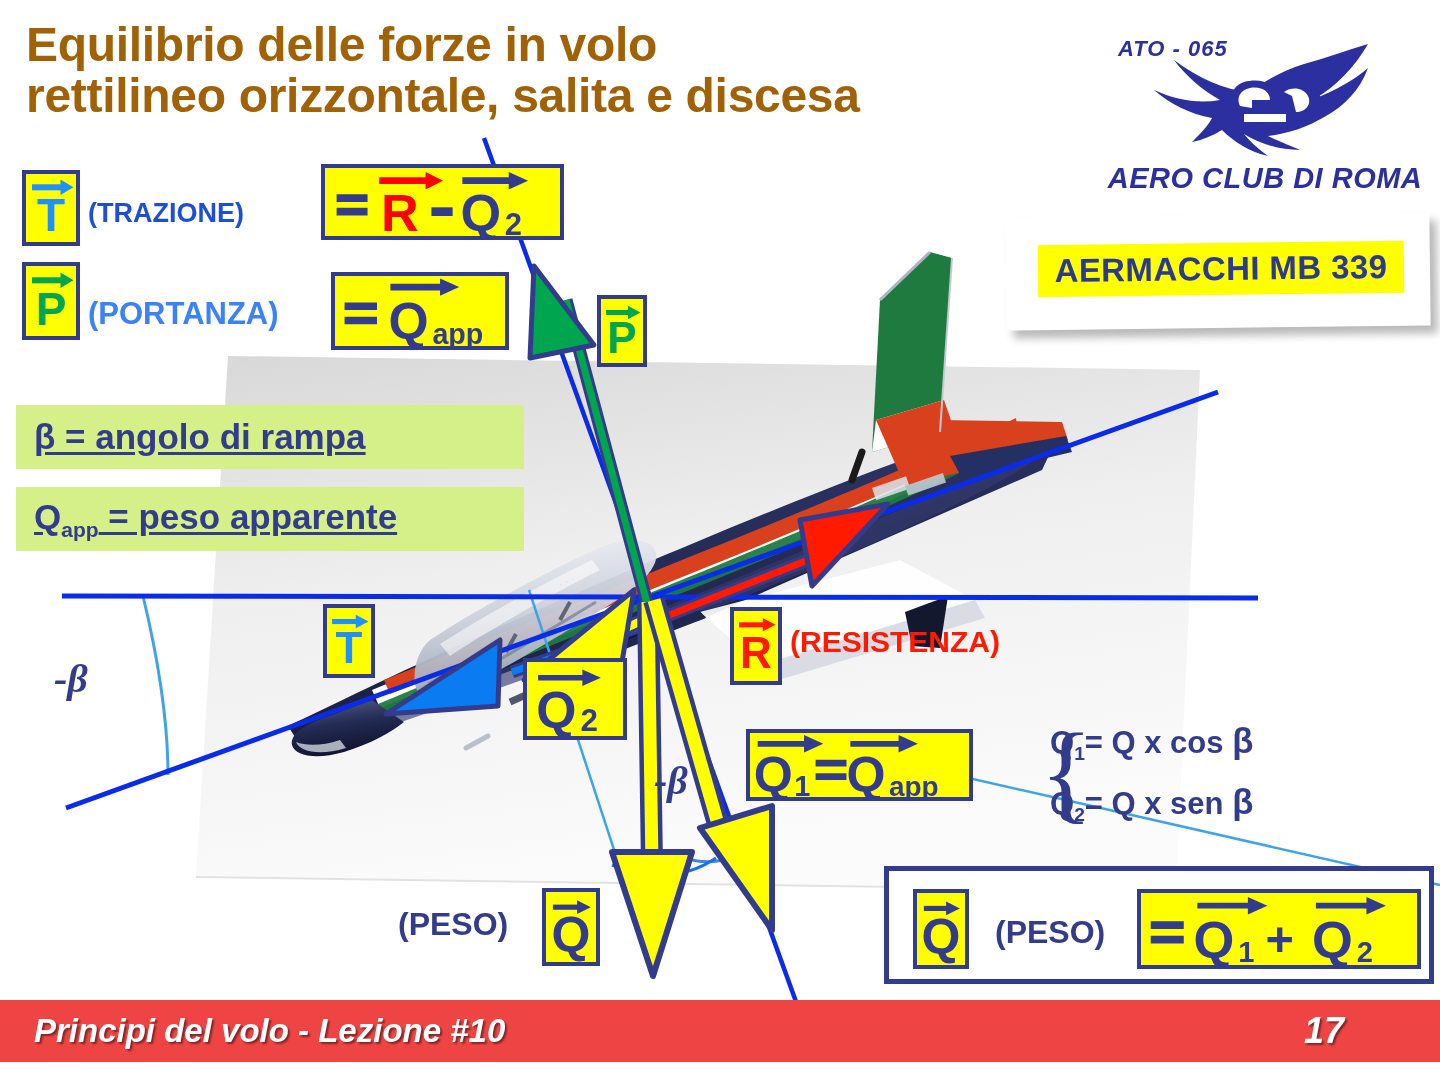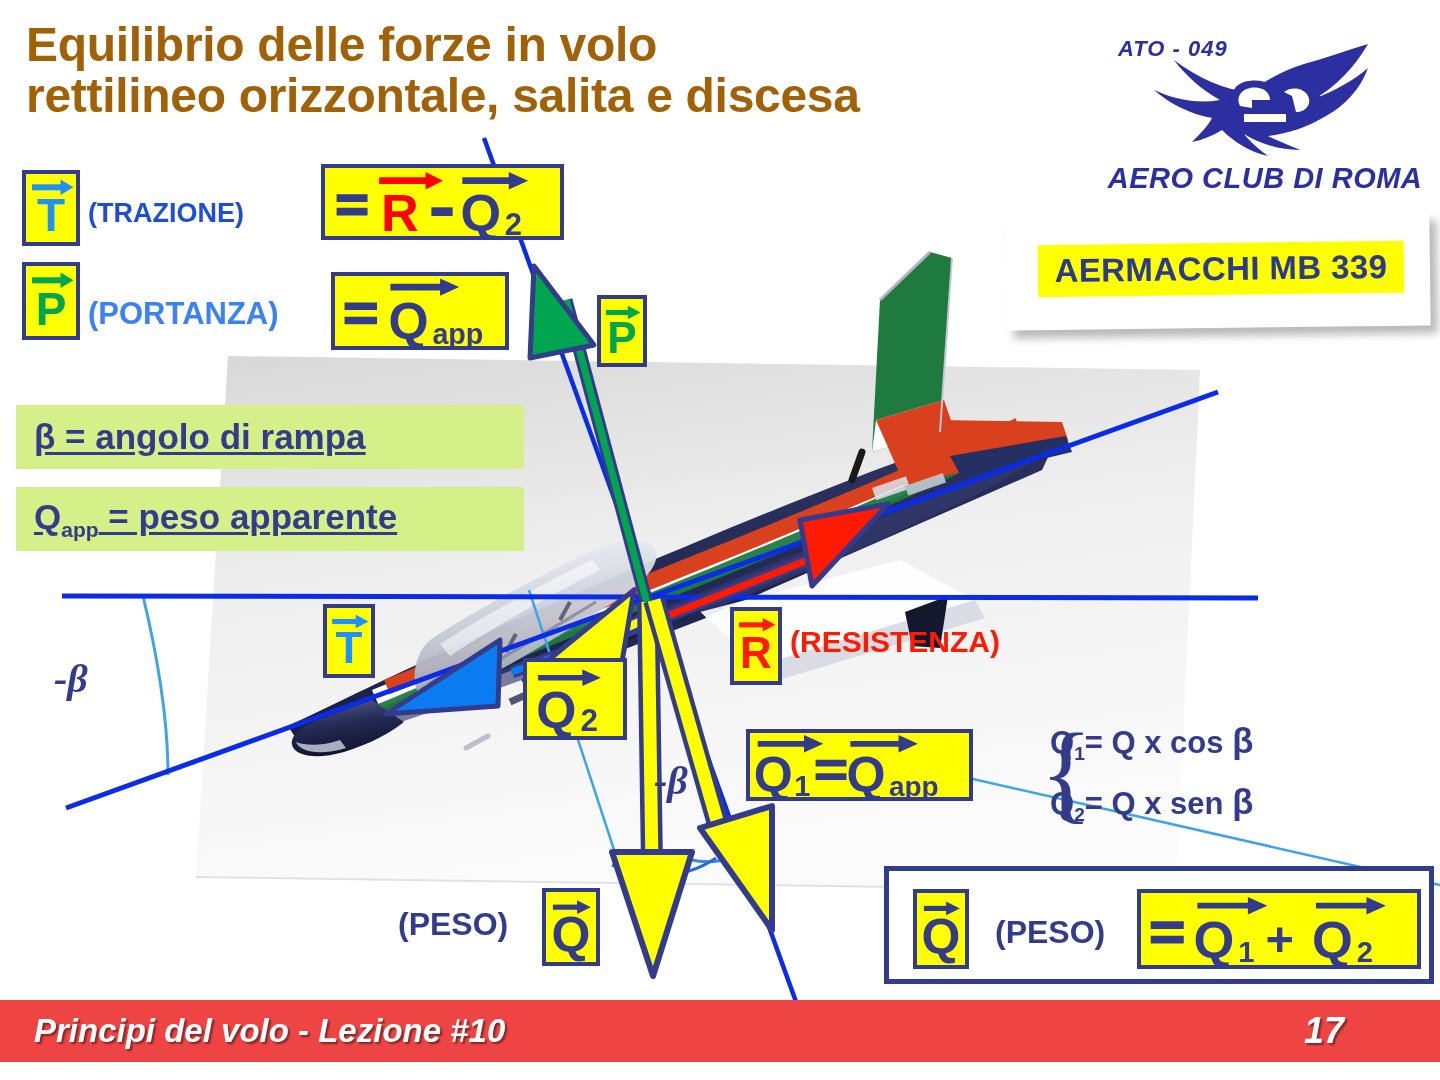--- a/index.html
+++ b/index.html
@@ -273,21 +273,21 @@
       <path d="M700,828 L772,806 L772,930 Z" fill="#FFFF00" stroke="#333C8C" stroke-width="6" stroke-linejoin="round"></path>
     </g>
   </svg>
 
   <div id="title">
     <span>Equilibrio delle forze in volo</span>
     <span class="l2">rettilineo orizzontale, salita e discesa</span>
   </div>
 
   <div id="logo">
-    <div class="ato">ATO - 049</div>
+    <div class="ato">ATO - 065</div>
     <svg width="250" height="130" viewBox="0 0 250 130">
       <path d="M228,6 C214,30 196,48 176,60 C196,52 214,42 228,30 C220,52 204,68 186,78
                C166,90 146,96 128,98 C140,104 152,108 160,112
                C140,112 120,106 104,96 C112,106 120,112 128,118
                C110,114 94,104 82,92 C72,98 62,102 52,104
                C60,96 68,88 72,80 C50,76 30,66 14,52
                C36,62 58,66 80,62 C62,52 46,38 34,22
                C58,40 84,52 110,54 C126,42 144,32 164,26 C186,20 208,12 228,6 Z" fill="#2B2FA0"></path>
       <path d="M94,72 C88,60 92,48 104,44 C118,40 132,44 138,54
                C144,44 158,40 170,46 C182,52 184,66 174,76

